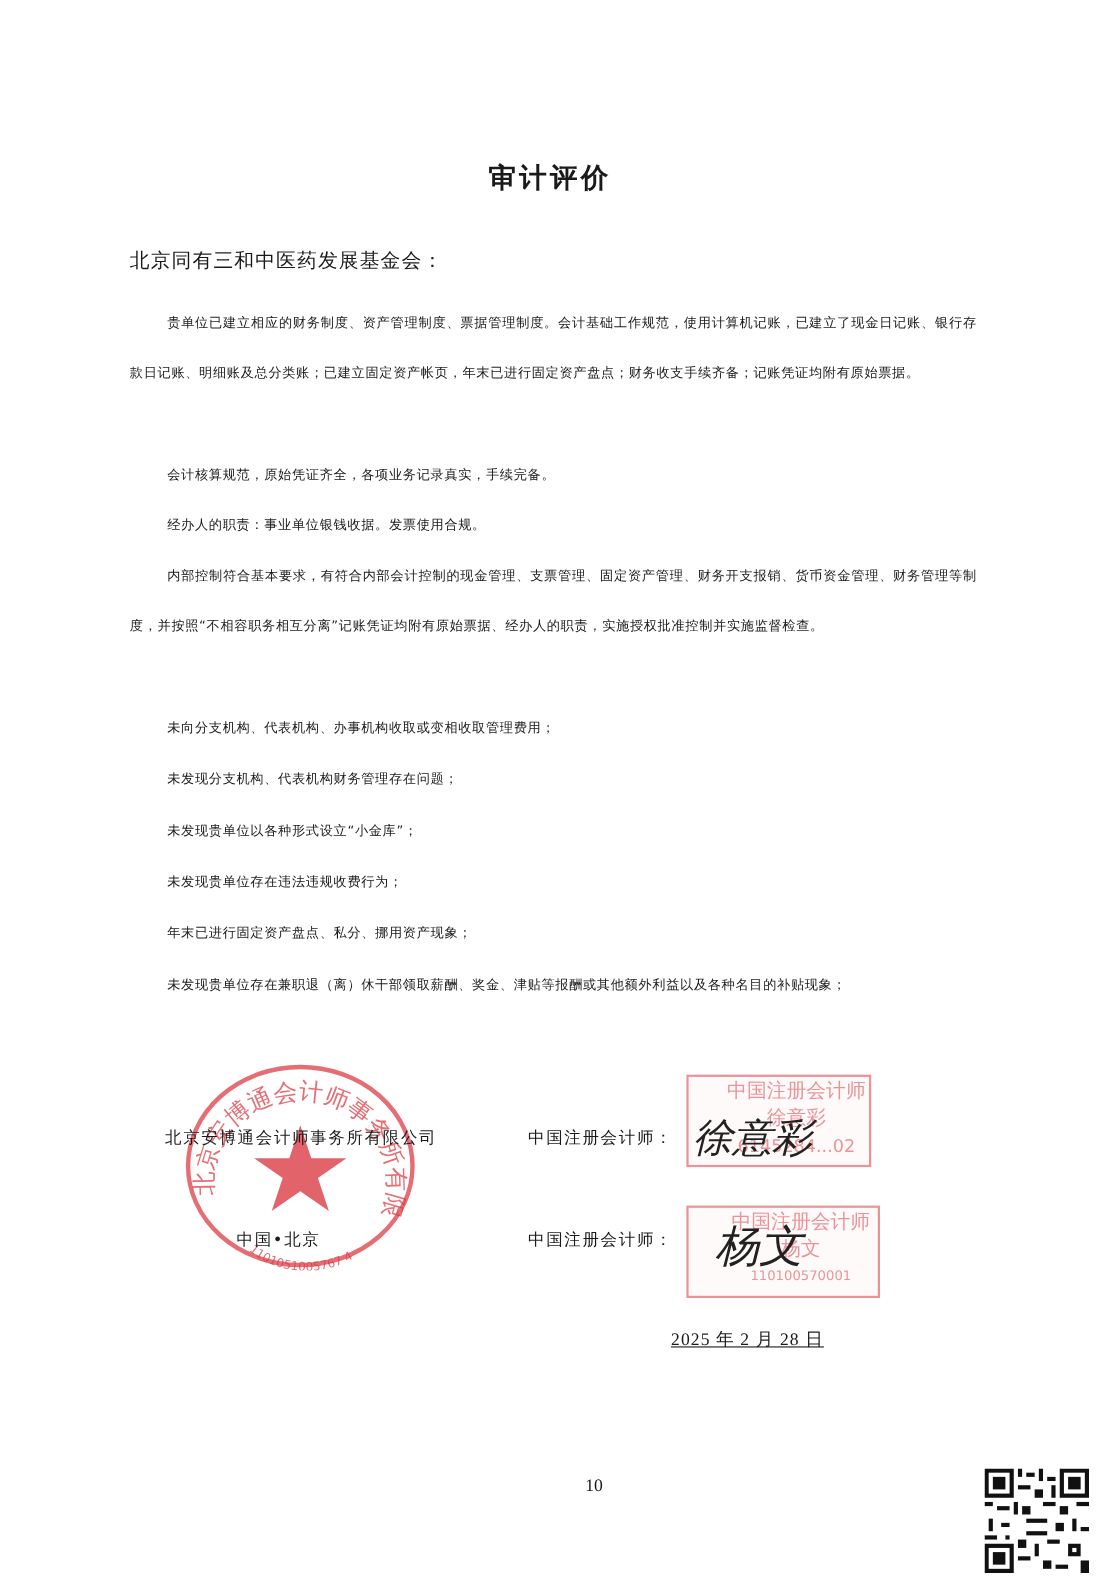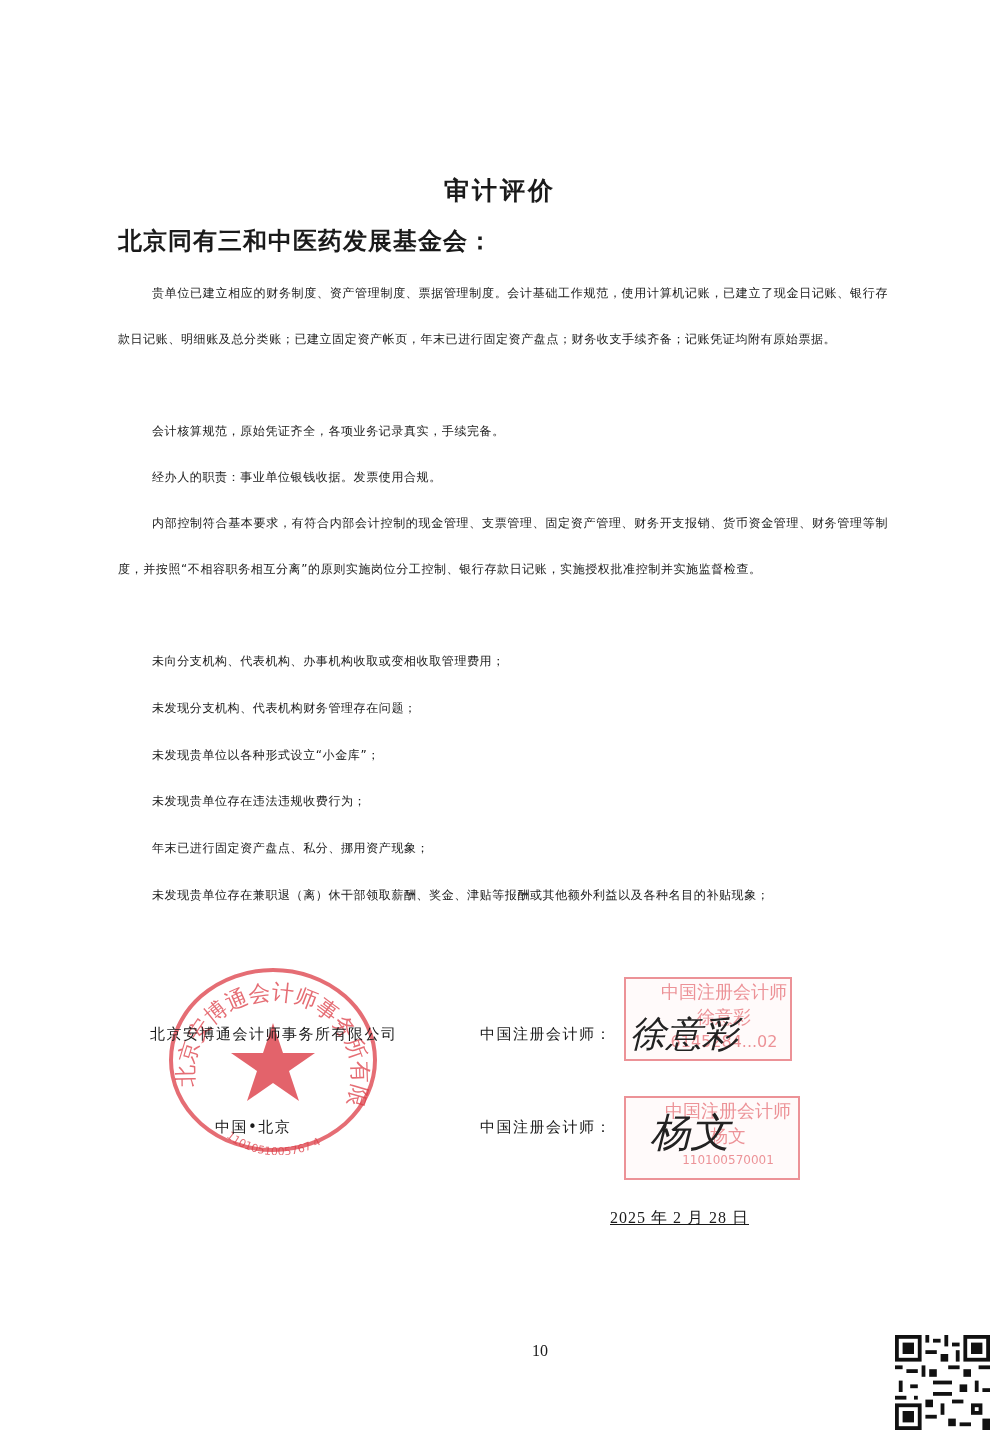--- a/index.html
+++ b/index.html
@@ -1,20 +1,20 @@
 <!DOCTYPE html>
 <html><head>
   <meta charset="utf-8">
   <style>
     html, body { margin: 0; padding: 0; background: #ffffff; }
     body { width: 1000px; height: 1449px; position: relative; overflow: hidden;
            font-family: "DejaVu Sans", sans-serif; color: #1a1a1a; }
     .title { position: absolute; top: 145px; left: 0; width: 1000px; text-align: center;
-             font-size: 25px; letter-spacing: 3px; font-weight: bold; margin-top: 29px; }
-    .addressee { position: absolute; top: 225px; left: 118px; font-size: 24px; font-weight: bold; letter-spacing: 1px; }
+             font-size: 25px; letter-spacing: 3px; font-weight: bold; }
+    .addressee { position: absolute; top: 225px; left: 118px; font-size: 18px; font-weight: normal; letter-spacing: 1px; }
     .body-text { position: absolute; left: 118px; width: 770px; font-size: 12px; line-height: 46px; letter-spacing: 0.6px; }
     .body-text p { margin: 0; text-indent: 34px; text-align: justify; }
     .sig-row { position: absolute; font-size: 15px; letter-spacing: 1.5px; }
     .seal-round { position: absolute; left: 166px; top: 965px; width: 215px; height: 190px; }
     .seal-rect { position: absolute; border: 2px solid rgba(220,60,70,0.55); color: rgba(220,60,70,0.55);
                  font-size: 18px; text-align: center; line-height: 25px; background: rgba(255,235,235,0.25); padding-left: 32px; }
     .signature { position: absolute; font-family: "DejaVu Serif", serif; font-style: italic; color: #222; }
     .date { position: absolute; top: 1208px; left: 610px; font-size: 16px; font-family: "Liberation Serif", serif; letter-spacing: 1px; text-decoration: underline; }
     .page-num { position: absolute; top: 1342px; left: 0; width: 1000px; text-align: center; font-size: 16px; font-family: "Liberation Serif", serif; padding-left: 40px; }
     .qr { position: absolute; left: 895px; top: 1335px; width: 95px; height: 95px; }
@@ -28,21 +28,21 @@
 <div class="body-text" style="top:270px;">
   <p>贵单位已建立相应的财务制度、资产管理制度、票据管理制度。会计基础工作规范，使用计算机记账，已建立了现金日记账、银行存款日记账、明细账及总分类账；已建立固定资产帐页，年末已进行固定资产盘点；财务收支手续齐备；记账凭证均附有原始票据。</p>
 </div>
 <div class="body-text" style="top:408px;">
   <p>会计核算规范，原始凭证齐全，各项业务记录真实，手续完备。</p>
 </div>
 <div class="body-text" style="top:454px;">
   <p>经办人的职责：事业单位银钱收据。发票使用合规。</p>
 </div>
 <div class="body-text" style="top:500px;">
-  <p>内部控制符合基本要求，有符合内部会计控制的现金管理、支票管理、固定资产管理、财务开支报销、货币资金管理、财务管理等制度，并按照“不相容职务相互分离”的原则实施岗位分工控制、银行存款日记账，实施授权批准控制并实施监督检查。</p>
+  <p>内部控制符合基本要求，有符合内部会计控制的现金管理、支票管理、固定资产管理、财务开支报销、货币资金管理、财务管理等制度，并按照“不相容职务相互分离”记账凭证均附有原始票据、经办人的职责，实施授权批准控制并实施监督检查。</p>
 </div>
 <div class="body-text" style="top:638px;">
   <p>未向分支机构、代表机构、办事机构收取或变相收取管理费用；</p>
 </div>
 <div class="body-text" style="top:685px;">
   <p>未发现分支机构、代表机构财务管理存在问题；</p>
 </div>
 <div class="body-text" style="top:732px;">
   <p>未发现贵单位以各种形式设立“小金库”；</p>
 </div>

